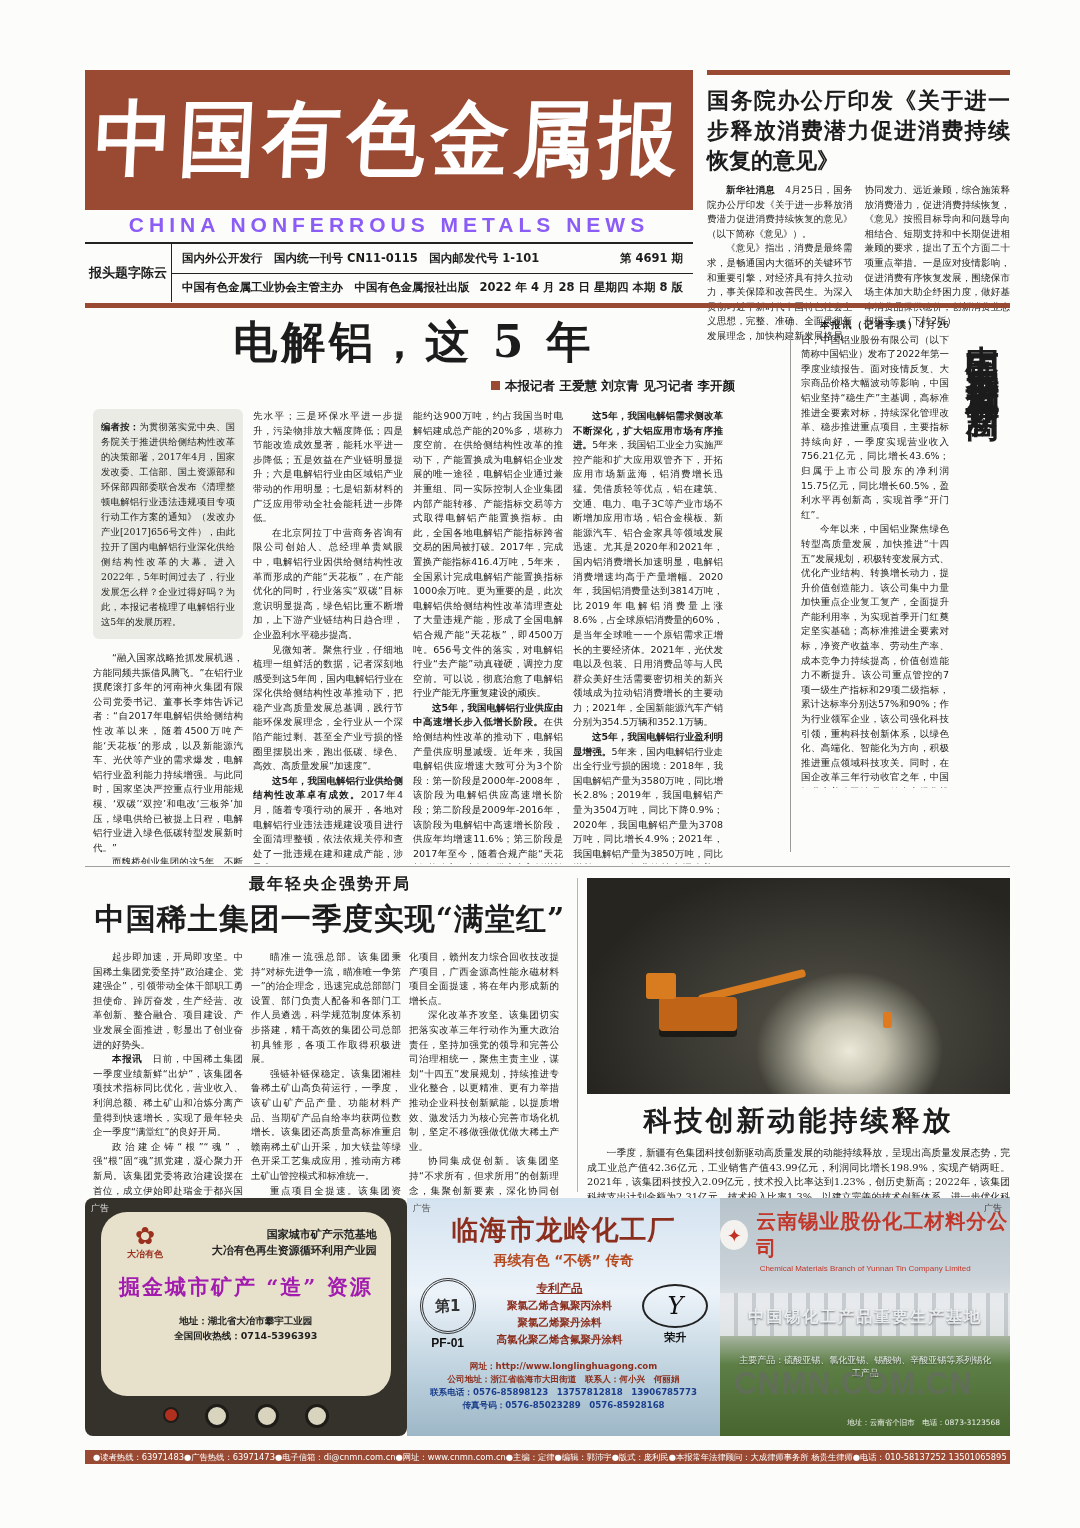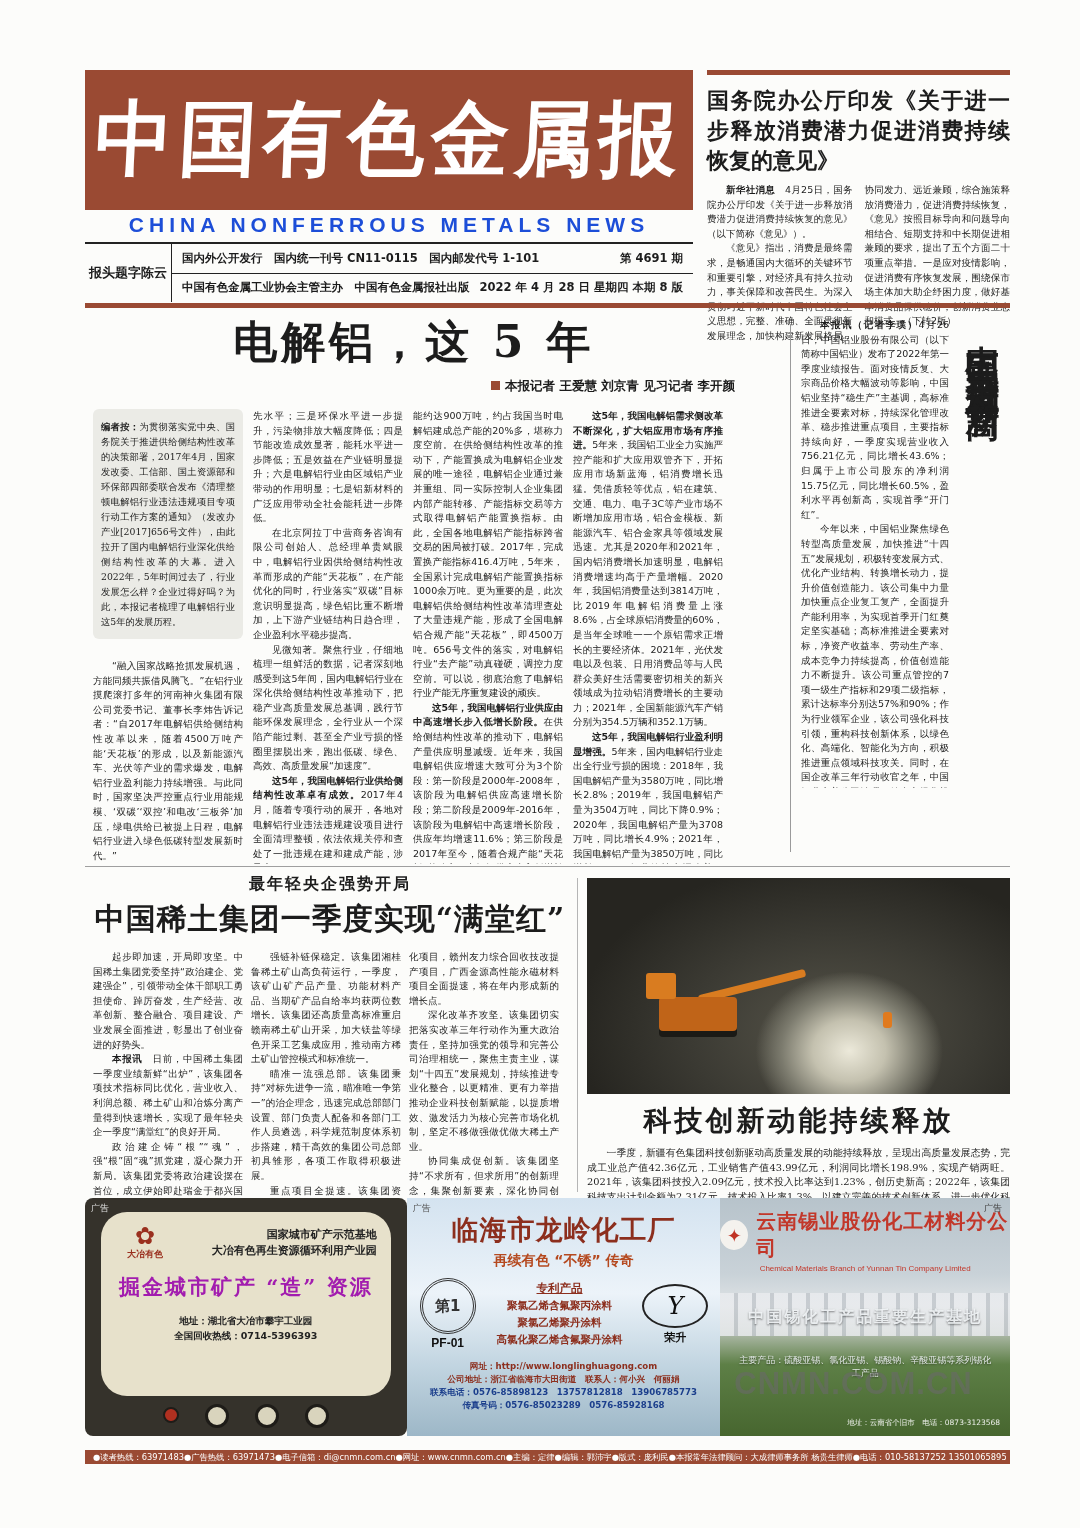--- a/index.html
+++ b/index.html
@@ -6,21 +6,21 @@
   .page{position:relative;width:1080px;height:1528px;background:#fcfcfa;margin:0 auto;
         font-family:"DejaVu Sans",sans-serif;color:#1c1c1c;overflow:hidden;}
   .content{position:absolute;left:85px;top:70px;width:925px;height:1458px;}
 
   
   .masthead-left{position:absolute;left:0;top:0;width:608px;}
   .banner{height:140px;background:#9a4a33;display:flex;align-items:center;justify-content:center;}
   .banner .title{font-family:"DejaVu Serif",serif;font-weight:bold;color:#fff;
                  font-size:78px;letter-spacing:6px;transform:scaleY(1.05) skewX(-3deg);white-space:nowrap;}
   .en-line{height:30px;display:flex;align-items:center;justify-content:center;
-           font-family:"Liberation Sans",sans-serif;font-weight:bold;color:#1d4ed8;
+           font-family:"Liberation Sans",sans-serif;font-weight:bold;color:#8b5cf6;
            font-size:21px;letter-spacing:5px;white-space:nowrap;}
   .info{position:absolute;top:172px;left:0;width:608px;height:58px;border-top:2px solid #222;display:flex;}
   .info-left{width:86px;border-right:1px solid #222;display:flex;flex-direction:row;
              align-items:center;justify-content:center;font-weight:bold;font-size:13px;
              font-family:"DejaVu Serif",serif;line-height:20px;}
   .info-right{flex:1;display:flex;flex-direction:column;}
   .info-row{flex:1;display:flex;align-items:center;justify-content:space-between;
             padding:0 10px;font-size:11.5px;font-weight:bold;white-space:nowrap;}
   .info-row.first{border-bottom:1px solid #222;}
 
@@ -41,21 +41,21 @@
 
   
   .main-band{position:absolute;left:0;top:246px;width:925px;height:546px;}
   .lead{position:absolute;left:8px;top:0;width:642px;}
   .lead-h1{font-family:"DejaVu Serif",serif;font-weight:bold;font-size:44px;letter-spacing:4px;
            text-align:center;line-height:52px;}
   .byline{margin-top:10px;text-align:right;font-size:12.5px;font-weight:bold;}
   .byline .sq{display:inline-block;width:9px;height:9px;background:#9a4a33;margin-right:5px;}
   .lead-cols{margin-top:14px;display:flex;gap:10px;height:455px;overflow:hidden;}
   .lead-cols .col{width:150px;flex:none;overflow:hidden;}
-  .editor-note{background:#ebebe6;border-radius:6px;padding:10px 8px;margin-bottom:20px;
+  .editor-note{background:#ebebe6;border-radius:6px;padding:10px 8px;margin-bottom:12px;
                font-family:"DejaVu Serif",serif;font-size:9.3px;line-height:15px;text-align:justify;}
   .editor-note strong{font-weight:bold;}
 
   .vrule1{position:absolute;left:705px;top:8px;width:1px;height:528px;background:#9a9a9a;}
 
   
   .chalco{position:absolute;left:716px;top:2px;width:209px;}
   .chalco-top{display:flex;height:470px;overflow:hidden;}
   .chalco-text{width:148px;overflow:hidden;}
   .chalco-title{width:55px;margin-left:6px;writing-mode:vertical-rl;text-orientation:upright;
@@ -258,22 +258,22 @@
       <div class="rare-earth">
         <div class="re-kicker">最年轻央企强势开局</div>
         <div class="re-headline">中国稀土集团一季度实现“满堂红”</div>
         <div class="re-cols">
           <div class="col bodycol">
               <p>起步即加速，开局即攻坚。中国稀土集团党委坚持“政治建企、党建强企”，引领带动全体干部职工勇担使命、踔厉奋发，生产经营、改革创新、整合融合、项目建设、产业发展全面推进，彰显出了创业奋进的好势头。</p>
               <p><strong>本报讯</strong>　日前，中国稀土集团一季度业绩新鲜“出炉”，该集团各项技术指标同比优化，营业收入、利润总额、稀土矿山和冶炼分离产量得到快速增长，实现了最年轻央企一季度“满堂红”的良好开局。</p>
               <p>政治建企铸“根”“魂”，强“根”固“魂”抓党建，凝心聚力开新局。该集团党委将政治建设摆在首位，成立伊始即赴瑞金于都兴国追寻红色足迹，赓续红色血脉。坚持把“重要指示批示”精神作为该集团未来发展的总方针、基本遵循，广泛组织干部职工开展“同心筑梦喜迎二十大”大讨论，制订贯彻落实“重要指示批示”精神行动方案。</p>
             </div>
           <div class="col bodycol">
+              <p>瞄准一流强总部。该集团秉持“对标先进争一流，瞄准唯一争第一”的治企理念，迅速完成总部部门设置、部门负责人配备和各部门工作人员遴选，科学规范制度体系初步搭建，精干高效的集团公司总部初具雏形，各项工作取得积极进展。</p>
               <p>强链补链保稳定。该集团湘桂鲁稀土矿山高负荷运行，一季度，该矿山矿产品产量、功能材料产品、当期矿产品自给率均获两位数增长。该集团还高质量高标准重启赣南稀土矿山开采，加大镁盐等绿色开采工艺集成应用，推动南方稀土矿山管控模式和标准统一。</p>
-              <p>瞄准一流强总部。该集团秉持“对标先进争一流，瞄准唯一争第一”的治企理念，迅速完成总部部门设置、部门负责人配备和各部门工作人员遴选，科学规范制度体系初步搭建，精干高效的集团公司总部初具雏形，各项工作取得积极进展。</p>
               <p>重点项目全提速。该集团资源、分离和下游项目建设全面提速，上游、中游掌控能力持续强化，下游产业链附加值稳步提升。稀土矿探转采项目有序推进，广西花山稀土矿二车间、山东微山稀土矿深部矿山建设项目、定南大华新材料绿色升级技</p>
             </div>
           <div class="col bodycol">
               <p class="cont">化项目，赣州友力综合回收技改提产项目，广西金源高性能永磁材料项目全面提速，将在年内形成新的增长点。</p>
               <p>深化改革齐攻坚。该集团切实把落实改革三年行动作为重大政治责任，坚持加强党的领导和完善公司治理相统一，聚焦主责主业，谋划“十四五”发展规划，持续推进专业化整合，以更精准、更有力举措推动企业科技创新赋能，以提质增效、激发活力为核心完善市场化机制，坚定不移做强做优做大稀土产业。</p>
               <p>协同集成促创新。该集团坚持“不求所有，但求所用”的创新理念，集聚创新要素，深化协同创新。该集团与江西省人民政府、赣州市人民政府、中科院赣江创新研究院、江西理工大学签订战略合作协议，立足构建“政产学研”科技生态链，围绕稀土产业战略研究、重大科技任务组织、科技生态优化和科创人才引培等方面深入开展合作，共促稀土产业绿色可持续发展。（下转2版）</p>
             </div>
         </div>
       </div>
 

